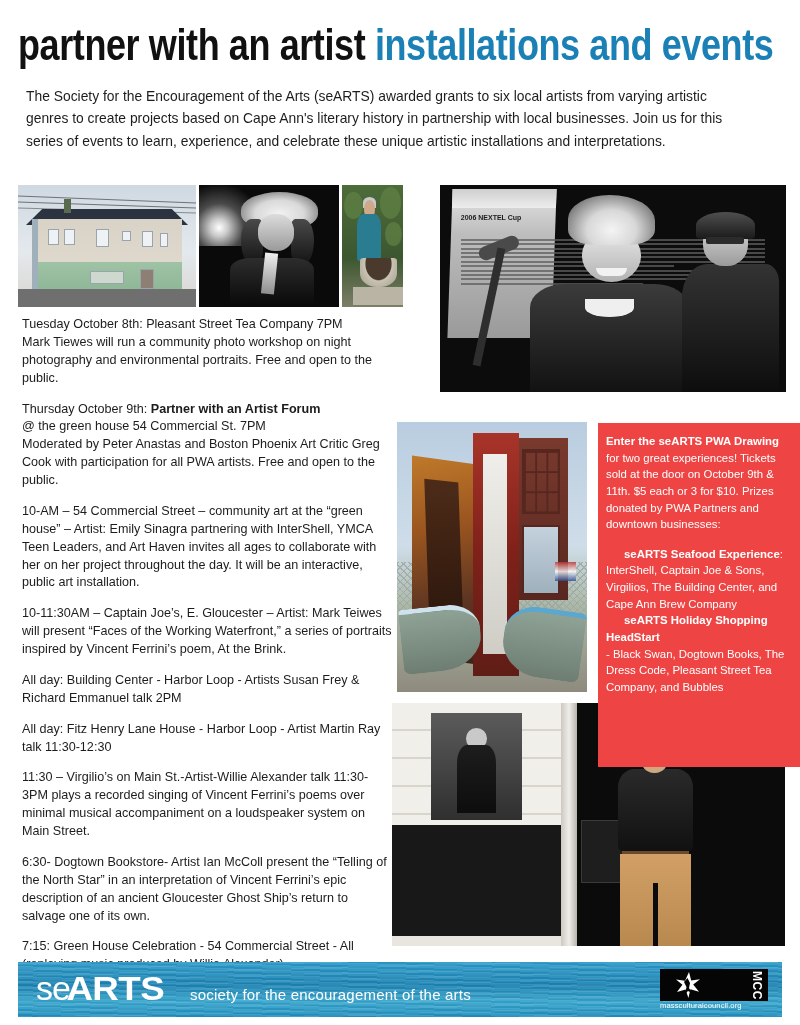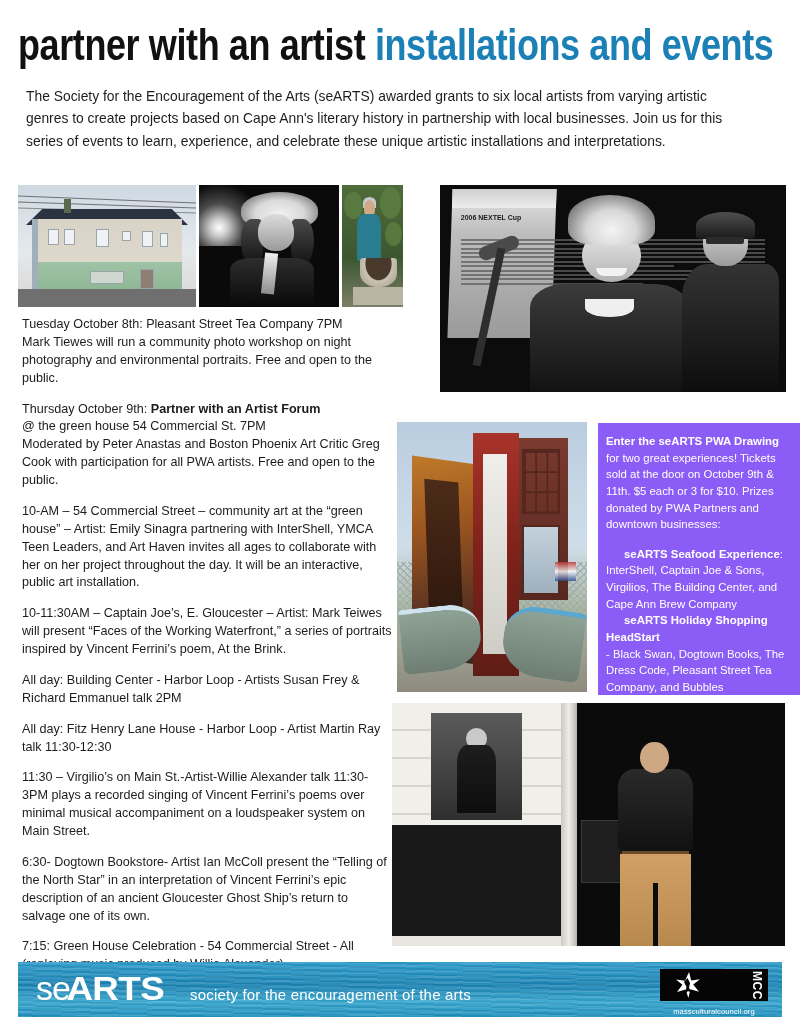--- a/index.html
+++ b/index.html
@@ -168,22 +168,22 @@
   .dr-floor { position:absolute; left:0; bottom:0; width:44%; height:4%; background:#e9e6df; }
 
   
   .events { position:absolute; left:22px; top:316px; width:372px;
     font-size:12.6px; line-height:1.42; color:#1c1c1c; }
   .evt { margin-bottom:13px; }
   .evt:last-child { margin-bottom:0; }
   .evt b { font-weight:bold; }
 
   
-  .drawing-box { position:absolute; left:598px; top:423px; width:202px; height:272px;
-    background:#8b5cf6; color:#ffffff; padding:10px 8px 8px 8px;
+  .drawing-box { position:absolute; left:598px; top:423px; width:202px; height:344px;
+    background:#ef4444; color:#ffffff; padding:10px 8px 8px 8px;
     font-size:11.4px; line-height:1.46; }
   .drawing-box .lead { font-weight:bold; }
   .db-sec { margin-top:13px; }
   .db-sec b { font-weight:bold;margin-left:18px; }
 
   
   .footer { position:absolute; left:18px; top:962px; width:764px; height:55px;
     background:
       repeating-linear-gradient(2deg, rgba(255,255,255,.10) 0 1px, rgba(0,0,0,.05) 1px 3px, rgba(255,255,255,.06) 3px 5px),
       repeating-linear-gradient(-1.5deg, rgba(255,255,255,.08) 0 2px, transparent 2px 6px),
@@ -195,21 +195,21 @@
   .logo-searts .se { font-weight:normal; letter-spacing:-1px; }
   .logo-searts .arts { font-weight:bold; letter-spacing:-0.5px; transform:scaleX(1.08); display:inline-block; }
   .logo-tag { position:absolute; left:172px; top:24px; font-size:15px; color:#ffffff; letter-spacing:.2px; }
 
   .mcc { position:absolute; right:14px; top:7px; width:108px; height:42px; }
   .mcc-box { position:absolute; left:0; top:0; width:108px; height:32px; background:#050505; }
   .mcc-star { position:absolute; left:16px; top:3px; width:26px; height:26px; color:#fff; }
   .mcc-txt { position:absolute; right:4px; top:1px; width:14px; height:30px; color:#fff;
     font-size:12px; font-weight:bold; letter-spacing:.5px;
     writing-mode:vertical-rl; text-orientation:mixed; display:flex; align-items:center; justify-content:center; }
-  .mcc-url { position:absolute; left:0; top:38px; width:108px; text-align:center;
+  .mcc-url { position:absolute; left:0; top:32px; width:108px; text-align:left;
     font-size:7.6px; color:#ffffff; letter-spacing:.1px; }
 </style>
 </head>
 <body>
 
 <div class="canvas">
 
   <div class="title-bar">
     <div class="title">
       <span class="t-black">partner with an artist</span>

